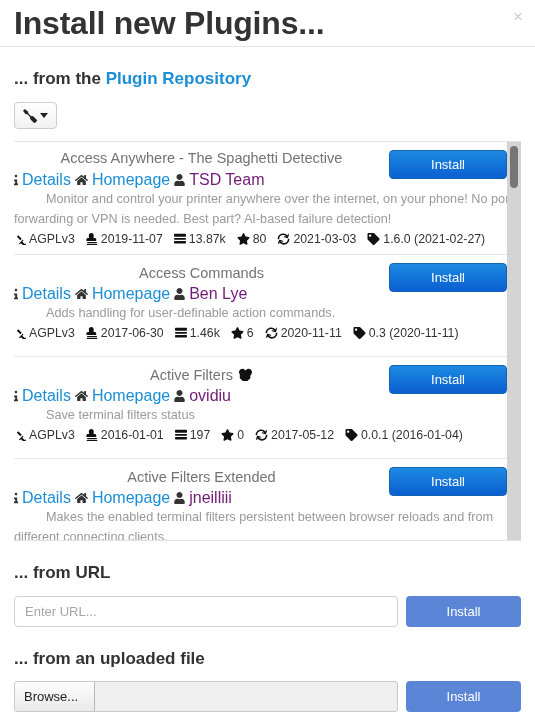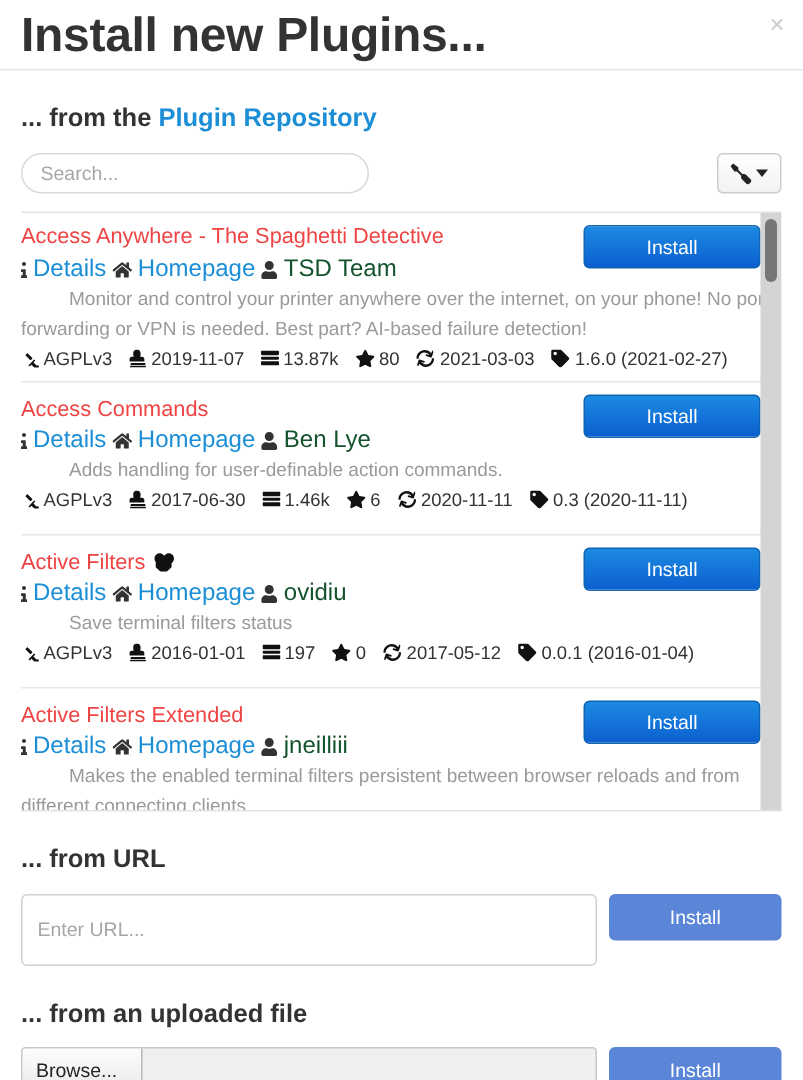--- a/index.html
+++ b/index.html
@@ -115,42 +115,43 @@
   .plugin-item {
     padding: 9px 0 8px 0;
     border-bottom: 1px solid #e8e8e8;
     position: relative;
     min-height: 102px;
   }
   .plugin-item:first-child { padding-top: 7px; }
 
   .plugin-name {
     font-size: 14.5px;
-    color: #ef4444;
+    color: #737373;
     line-height: 1.25;
     padding-right: 130px;
     display: flex;
     align-items: center;
     gap: 5px;
+    justify-content: center;
   }
   .links-row {
     margin-top: 3px;
     font-size: 16px;
     color: #333;
     display: flex;
     align-items: center;
     gap: 4px;
     padding-right: 130px;
   }
   .links-row a {
     color: #1b8ed6;
     text-decoration: none;
     cursor: pointer;
   }
-  .author-name { color: #14532d; }
+  .author-name { color: #701a75; }
 
   .plugin-desc {
     margin-top: 4px;
     font-size: 12.7px;
     color: #9a9a9a;
     line-height: 1.58;
     padding-right: 12px;
     margin-left: 32px;
   }
 
@@ -209,21 +210,21 @@
 
   
   .input-group {
     margin-top: 12px;
     display: flex;
     align-items: stretch;
     gap: 8px;
   }
   .url-input {
     flex: 1;
-    height: 48px;
+    height: 31px;
     border: 1px solid #d0d0d0;
     border-radius: 4px;
     padding: 0 10px;
     font-size: 13px;
     color: #555;
     font-family: "Liberation Sans", sans-serif;
     outline: none;
     background: #fff;
   }
   .url-input::placeholder { color: #a6a6a6; }
@@ -276,21 +277,20 @@
   <button class="close-btn">×</button>
 </div>
 
 <div class="modal-body">
 
   <div class="section-heading">
     <span>... from the </span><a class="accent" href="#" style="text-decoration:none;">Plugin Repository</a>
   </div>
 
   <div class="search-row">
-    <input class="search-input" type="text" placeholder="Search..." style="">
     <button class="wrench-btn">
       <span class="icon">
         <svg width="14" height="14" viewBox="0 0 512 512" fill="#222">
           <path d="M501.1 395.7L384 278.6c-23.1-23.1-57.6-27.6-85.4-13.9L192 158.1V96L64 0 0 64l96 128h62.1l106.6 106.6c-13.6 27.8-9.2 62.3 13.9 85.4l117.1 117.1c14.6 14.6 38.2 14.6 52.7 0l52.7-52.7c14.5-14.6 14.5-38.2 0-52.7z"></path>
         </svg>
       </span>
       <span class="caret-down"></span>
     </button>
   </div>
 

